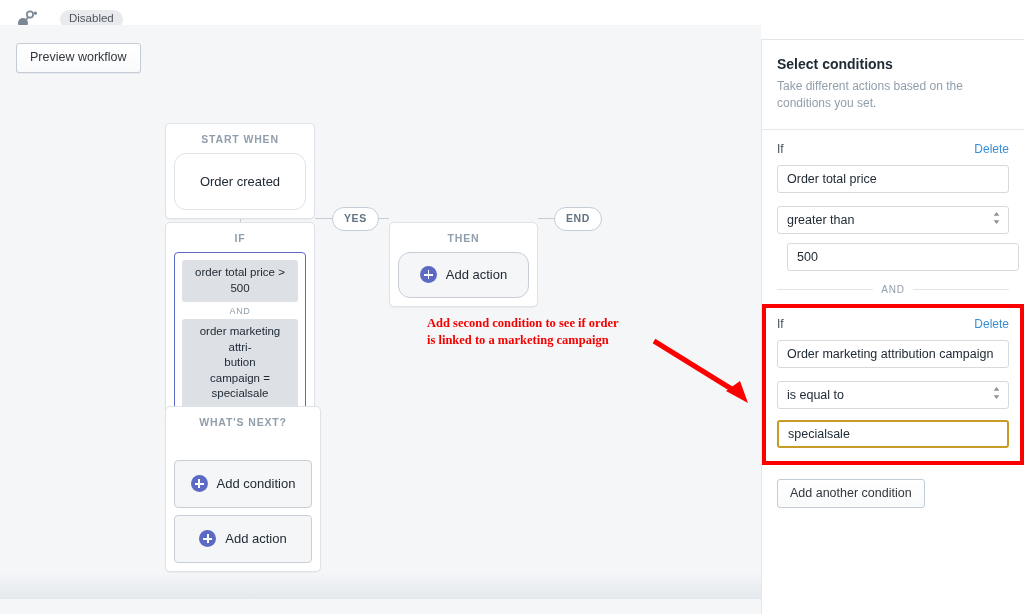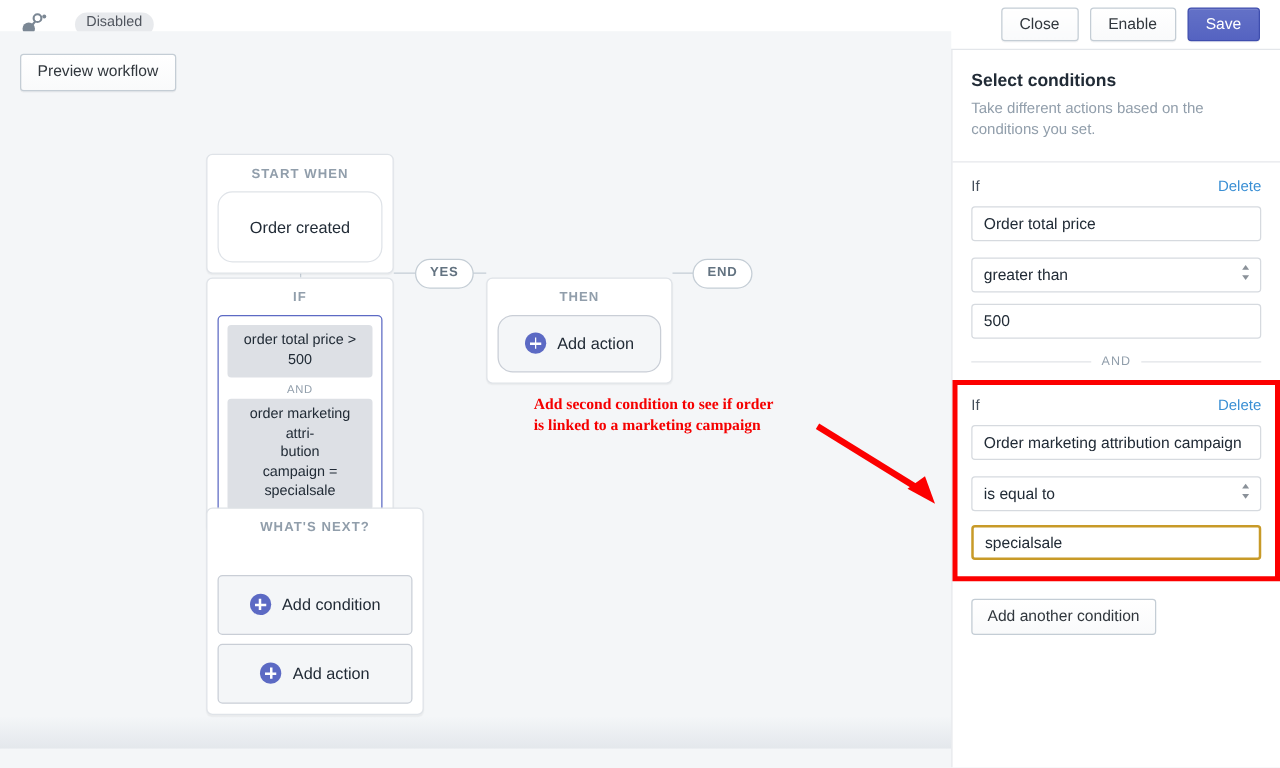--- a/index.html
+++ b/index.html
@@ -133,21 +133,21 @@
   }
 
   #node-then { left: 389px; top: 197px; width: 149px; }
   #node-then .inner-card {
     padding: 13px 6px 14px;
     display: flex; align-items: center; justify-content: center; gap: 9px;
     background: #f4f6f8;
     border-color: #c9ced6;
   }
 
-  #node-next { left: 165px; top: 381px; width: 174px; }
+  #node-next { left: 165px; top: 381px; width: 156px; }
   #node-next .action-card {
     border: 1px solid #c9ced6;
     border-radius: 4px;
     background: #f4f6f8;
     font-size: 13px; color: #212b36;
     display: flex; align-items: center; justify-content: center; gap: 9px;
     padding: 14px 6px 15px;
     cursor: pointer;
     margin-top: 24px;
   }
@@ -247,25 +247,20 @@
 <div id="app">
 
   <div class="topbar">
     <svg class="app-icon" viewBox="0 0 22 22">
       <circle cx="7" cy="14" r="5" fill="#7b8794"></circle>
       <circle cx="14" cy="5.5" r="3.1" fill="none" stroke="#7b8794" stroke-width="1.7"></circle>
       <circle cx="19.4" cy="4.2" r="1.6" fill="#7b8794"></circle>
       <path d="M9.6 11.2 L12.2 8.1" stroke="#7b8794" stroke-width="1.7" fill="none"></path>
     </svg>
     <span class="status-badge">Disabled</span>
-    <div class="topbar-actions">
-      <button class="btn">Close</button>
-      <button class="btn">Enable</button>
-      <button class="btn btn-primary">Save</button>
-    </div>
   </div>
 
   <div class="canvas">
 
     <div class="preview-btn-wrap">
       <button class="preview-btn">Preview workflow</button>
     </div>
 
     <div class="conn" style="left:240px; top:146px; width:1px; height:51px;"></div>
     <div class="conn" style="left:240px; top:281px; width:1px; height:34px;"></div>
@@ -344,21 +339,21 @@
         <span class="cond-delete">Delete</span>
       </div>
       <input class="field" type="text" value="Order total price" style="">
       <div class="select-wrap">
         <input class="field" type="text" value="greater than" style="">
         <svg class="updown" width="7" height="13" viewBox="0 0 7 13">
           <path d="M3.5 0.5 L6.3 4.3 L0.7 4.3 Z" fill="#8a9199"></path>
           <path d="M3.5 12.5 L0.7 8.7 L6.3 8.7 Z" fill="#8a9199"></path>
         </svg>
       </div>
-      <input class="field" type="text" style="margin-top: 9px;" value="500">
+      <input class="field" type="text" style="margin-top: 9px; margin-left: 10px;" value="500">
       <div class="and-divider">
         <span class="line"></span>
         <span class="txt">AND</span>
         <span class="line"></span>
       </div>
     </div>
 
     <div class="cond-group red-outline">
       <div class="cond-row-head">
         <span class="cond-if">If</span>

